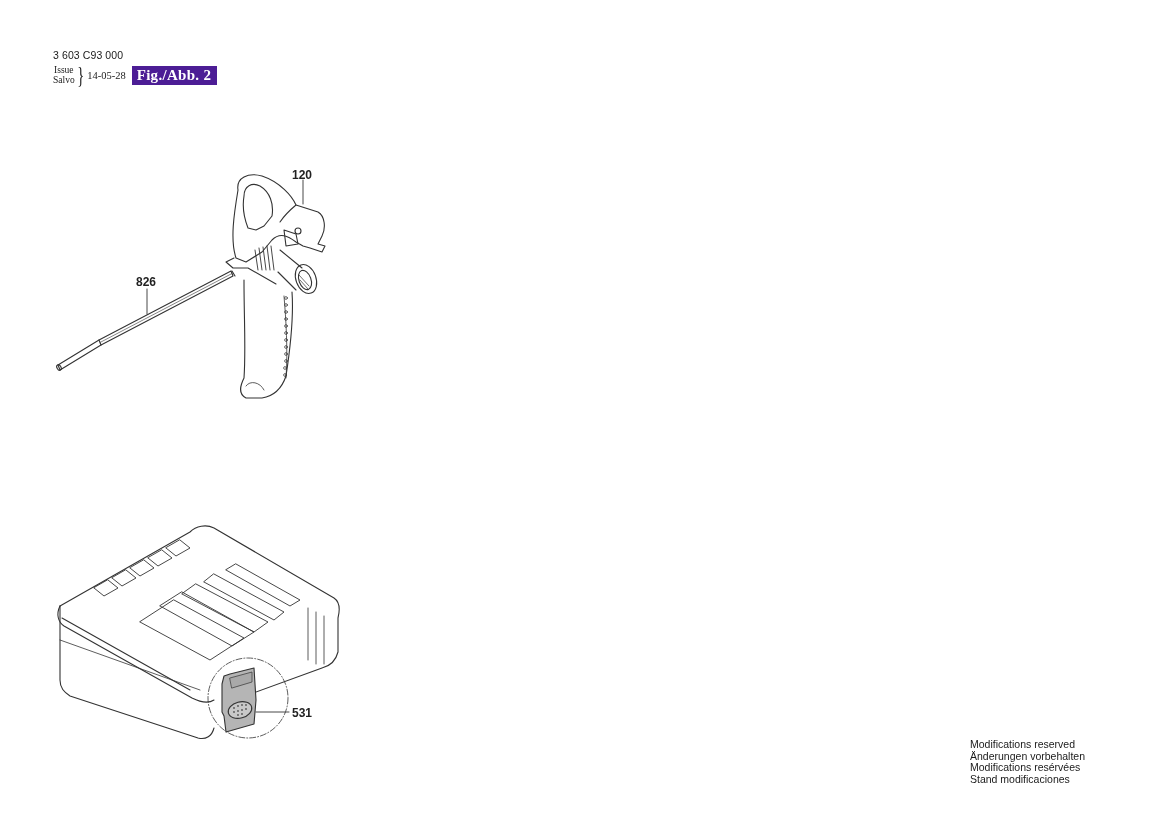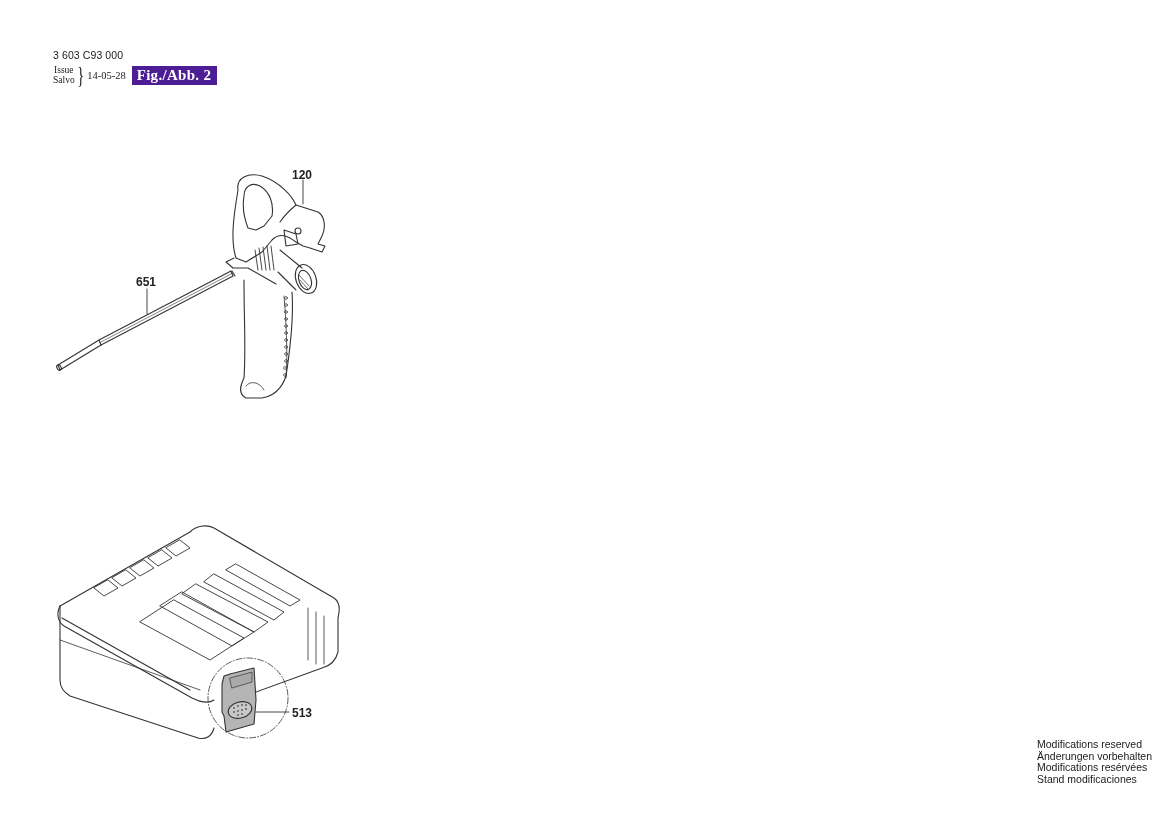--- a/index.html
+++ b/index.html
@@ -6,21 +6,21 @@
   body { width:1169px; height:826px; position:relative; overflow:hidden; font-family:"Liberation Sans", sans-serif; color:#1a1a1a; }
   .header { position:absolute; left:53px; top:49px; }
   .part-no { font-size:10.5px; letter-spacing:0.1px; }
   .issue-row { position:absolute; left:0; top:16px; display:flex; align-items:center; white-space:nowrap;font-family:Liberation Serif, serif; }
   .issue-labels { font-size:9.5px; line-height:10px; text-align:center; }
   .brace { font-size:24px; line-height:20px; margin:0 1px 0 0; transform:scaleX(0.6); display:inline-block; }
   .issue-date { font-size:10.5px; margin-right:6px; }
   .fig-badge { background:#4c1d95; color:#fff; font-size:15px; font-weight:bold; padding:1px 6px 1px 5px; letter-spacing:0.3px; }
   .svg-layer { position:absolute; left:0; top:0; }
   .callout { position:absolute; font-size:12px; font-weight:bold; color:#222; }
-  .footer { position:absolute; left:1037px; top:739px; font-size:10.5px; line-height:11.5px; }
+  .footer { position:absolute; left:970px; top:739px; font-size:10.5px; line-height:11.5px; }
 </style>
 </head>
 <body>
 
 <div class="header">
   <div class="part-no">3 603 C93 000</div>
   <div class="issue-row">
     <div class="issue-labels">
       <div>Issue</div>
       <div>Salvo</div>
@@ -111,21 +111,21 @@
       <circle cx="242" cy="710" r="0.9"></circle>
         <circle cx="246" cy="709" r="0.9"></circle>
         <circle cx="238" cy="715" r="0.9"></circle>
       <circle cx="242" cy="714" r="0.9"></circle>
     </g>
     <line x1="256" y1="712" x2="289" y2="712" stroke-width="0.9"></line>
   </g>
 </svg>
 
 <div class="callout" style="left:292px; top:168px;">120</div>
-<div class="callout" style="left:136px; top:275px;">651</div>
-<div class="callout" style="left:292px; top:706px;">513</div>
+<div class="callout" style="left:136px; top:275px;">826</div>
+<div class="callout" style="left:292px; top:706px;">531</div>
 
 <div class="footer">
   <div>Modifications reserved</div>
   <div>Änderungen vorbehalten</div>
   <div>Modifications resérvées</div>
   <div>Stand modificaciones</div>
 </div>
 
 </body></html>

